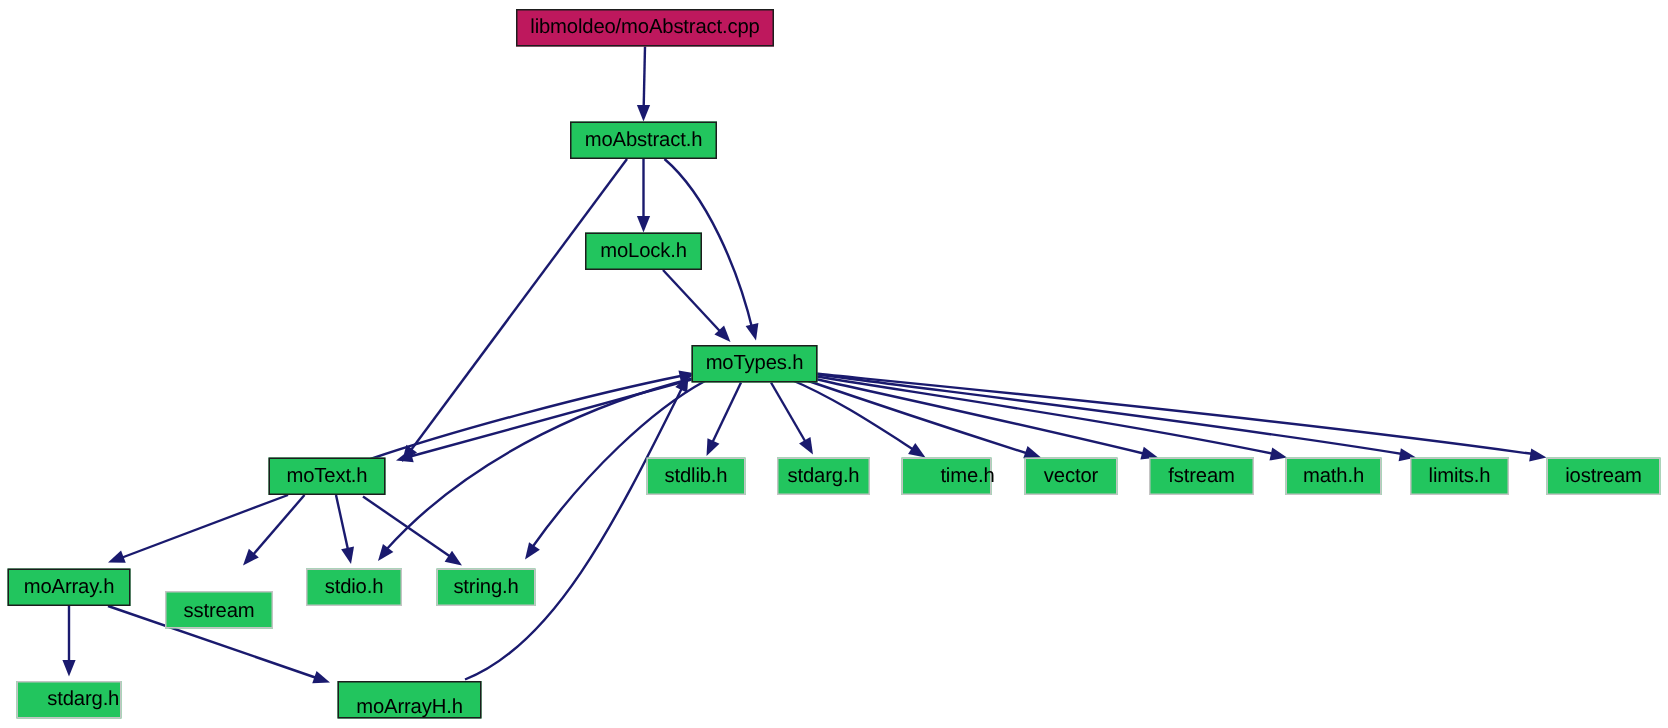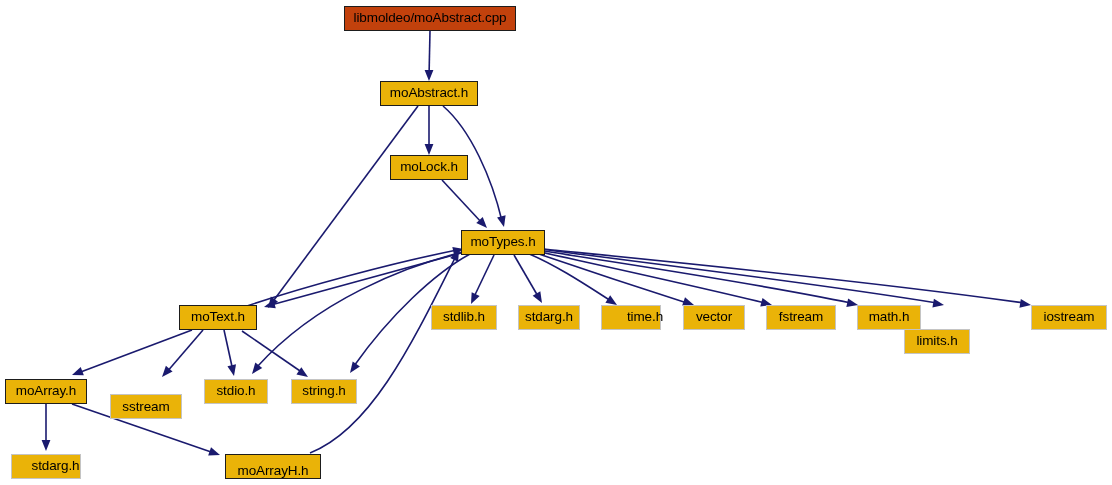--- a/index.html
+++ b/index.html
@@ -34,31 +34,31 @@
   }
   .node {
     position: absolute;
     box-sizing: border-box;
     display: flex;
     align-items: center;
     justify-content: center;
     font-size: 13.5px;
     line-height: 1;
     color: #000000;
-    background: #eab308;
+    background: #22c55e;
     border: 1px solid #c4c4c4;
     white-space: nowrap;
     letter-spacing: -0.1px;
   }
   .node.local {
     border: 1.6px solid #1d1d1d;
   }
   .node.root {
     border: 1.6px solid #1d1d1d;
-    background: #c2410c;
+    background: #be185d;
   }
   .node-label {
     pointer-events: none;
   }
 </style>
 </head>
 <body>
 
 <div id="graph-root">
   <svg id="graph-svg" viewBox="0 0 1112 485" xmlns="http://www.w3.org/2000/svg">
@@ -138,21 +138,21 @@
       </div>
       <div class="node system" style="left: 683px; top: 304.5px; width: 62px; height: 25px;">
         <span class="node-label">vector</span>
       </div>
       <div class="node system" style="left: 766px; top: 304.5px; width: 70px; height: 25px;">
         <span class="node-label">fstream</span>
       </div>
       <div class="node system" style="left: 857px; top: 304.5px; width: 64px; height: 25px;">
         <span class="node-label">math.h</span>
       </div>
-      <div class="node system" style="left: 904px; top: 304.5px; width: 66px; height: 25px; margin-top: 24px;">
+      <div class="node system" style="left: 940px; top: 304.5px; width: 66px; height: 25px;">
         <span class="node-label">limits.h</span>
       </div>
       <div class="node system" style="left: 1031px; top: 304.5px; width: 76px; height: 25px;">
         <span class="node-label">iostream</span>
       </div>
       <div class="node local" style="left: 5px; top: 378.5px; width: 82px; height: 25px;">
         <span class="node-label">moArray.h</span>
       </div>
       <div class="node system" style="left: 110px; top: 394px; width: 72px; height: 25px;">
         <span class="node-label">sstream</span>

